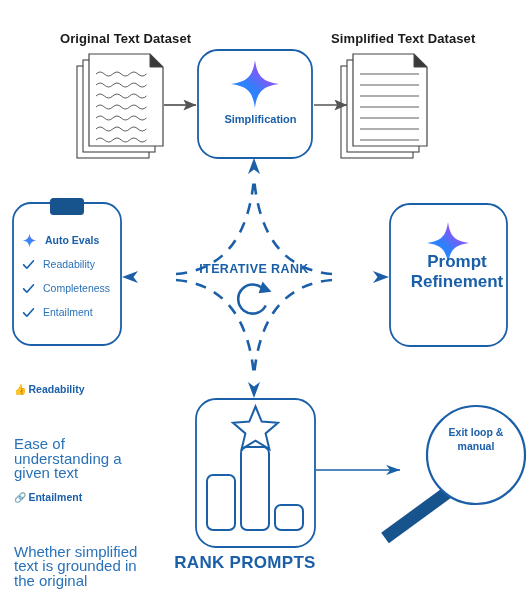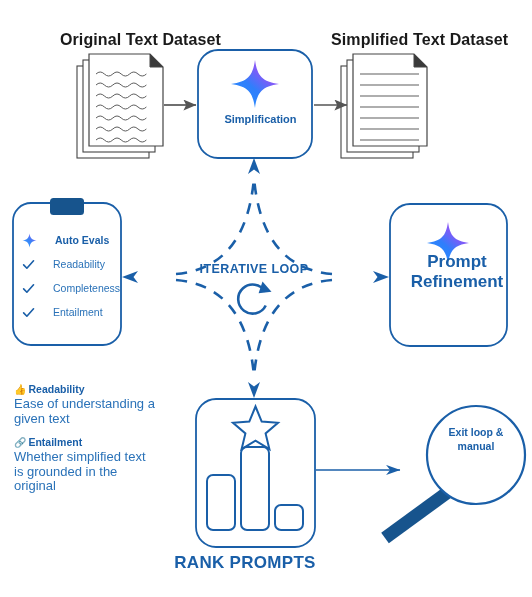--- a/index.html
+++ b/index.html
@@ -20,21 +20,21 @@
     position: absolute;
     left: 0;
     top: 0;
     width: 532px;
     height: 597px;
   }
   .abs { position: absolute; }
 
   
   .dataset-title {
-    font-size: 16px;
+    font-size: 13px;
     font-weight: bold;
     color: #1a1a1a;
     letter-spacing: 0.1px;
     white-space: nowrap;
   }
   #title-original { left: 60px; top: 31px; }
   #title-simplified { left: 331px; top: 31px; }
 
   
   .proc-label {
@@ -66,21 +66,21 @@
   }
 
   
   #autoevals-content {
     left: 22px; top: 228px; width: 102px;
   }
   .ae-row {
     display: flex;
     align-items: center;
     height: 24px;
-    gap: 18px;
+    gap: 8px;
   }
   .ae-head {
     font-size: 10.5px;
     font-weight: bold;
     color: #1a5fa8;
     white-space: nowrap;
   }
   .ae-item {
     font-size: 10.5px;
     color: #2a72b8;
@@ -99,23 +99,24 @@
     font-weight: bold;
     color: #1a5fa8;
     white-space: nowrap;
     line-height: 14px;
   }
   .lg-emoji {
     font-size: 10px;
     margin-right: 2px;
   }
   .lg-desc {
-    font-size: 13px;
+    font-size: 15px;
     color: #2a72b8;
     line-height: 14.5px;
+    margin-top: 40px;
   }
 
   
   #label-rank-prompts {
     left: 174px; top: 553px; width: 142px;
     text-align: center;
     font-size: 17px;
     font-weight: bold;
     color: #1a5fa8;
     letter-spacing: 0.3px;
@@ -275,21 +276,21 @@
 <div class="abs dataset-title" id="title-original">Original Text Dataset</div>
 <div class="abs dataset-title" id="title-simplified">Simplified Text Dataset</div>
 
 <div class="abs proc-label" id="label-simplification">Simplification</div>
 
 <div class="abs proc-label" id="label-prompt-refinement">
   <div>Prompt</div>
   <div>Refinement</div>
 </div>
 
-<div class="abs" id="label-iterative-loop">ITERATIVE LOOP</div>
+<div class="abs" id="label-iterative-loop">ITERATIVE RANK</div>
 
 <div class="abs" id="label-rank-prompts">RANK PROMPTS</div>
 
 <div class="abs" id="label-exit-loop">
   <div>Exit loop &amp;</div>
   <div>manual</div>
 </div>
 
 <div class="abs" id="autoevals-content">
   <div class="ae-row">

